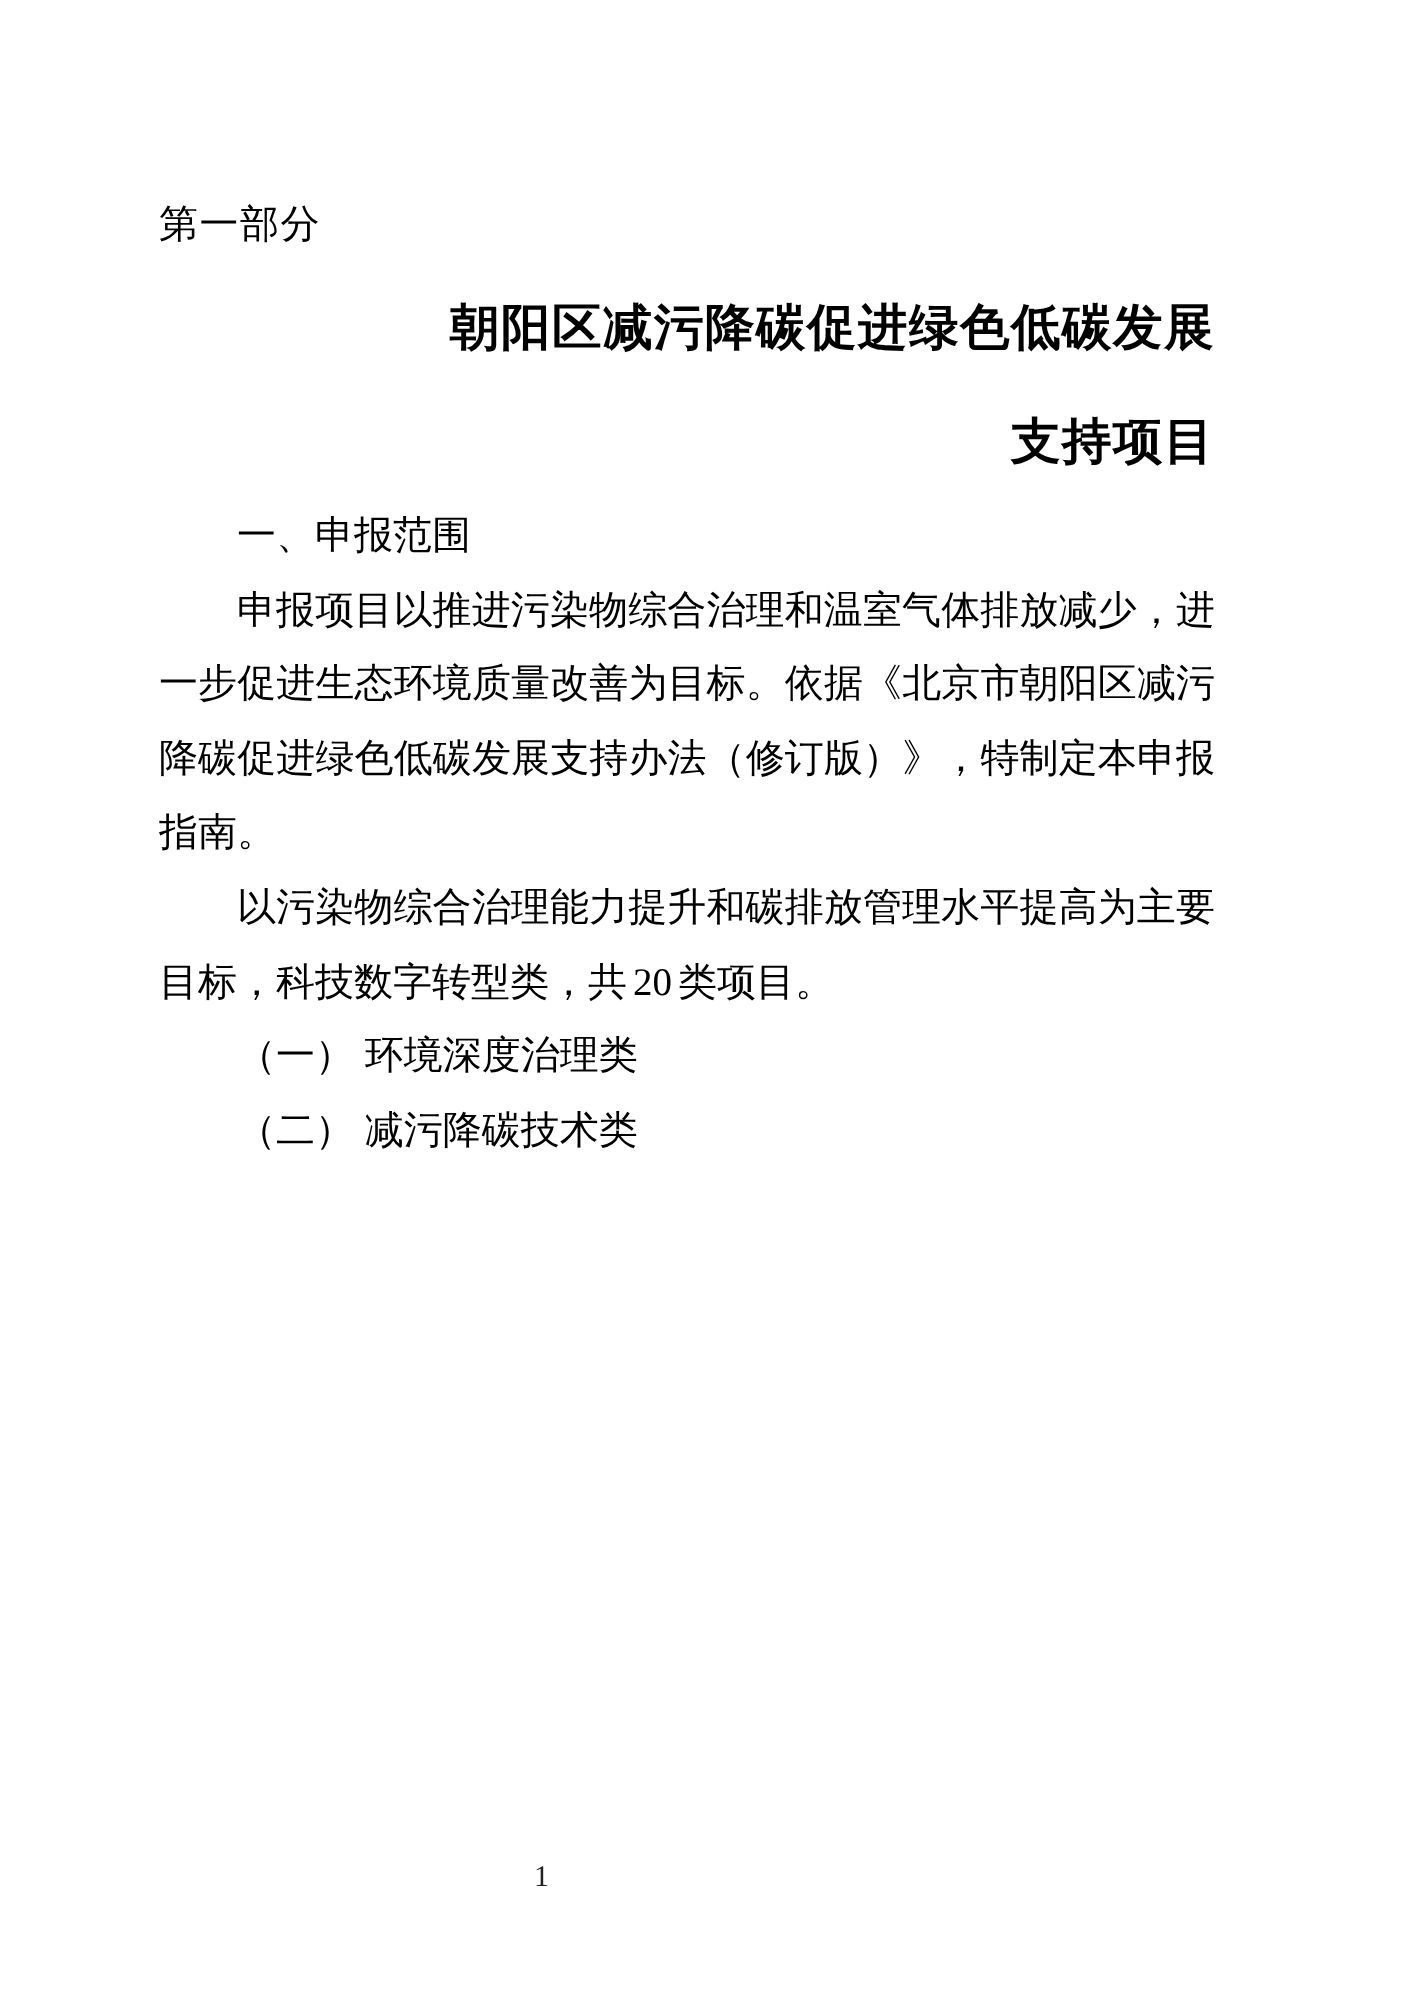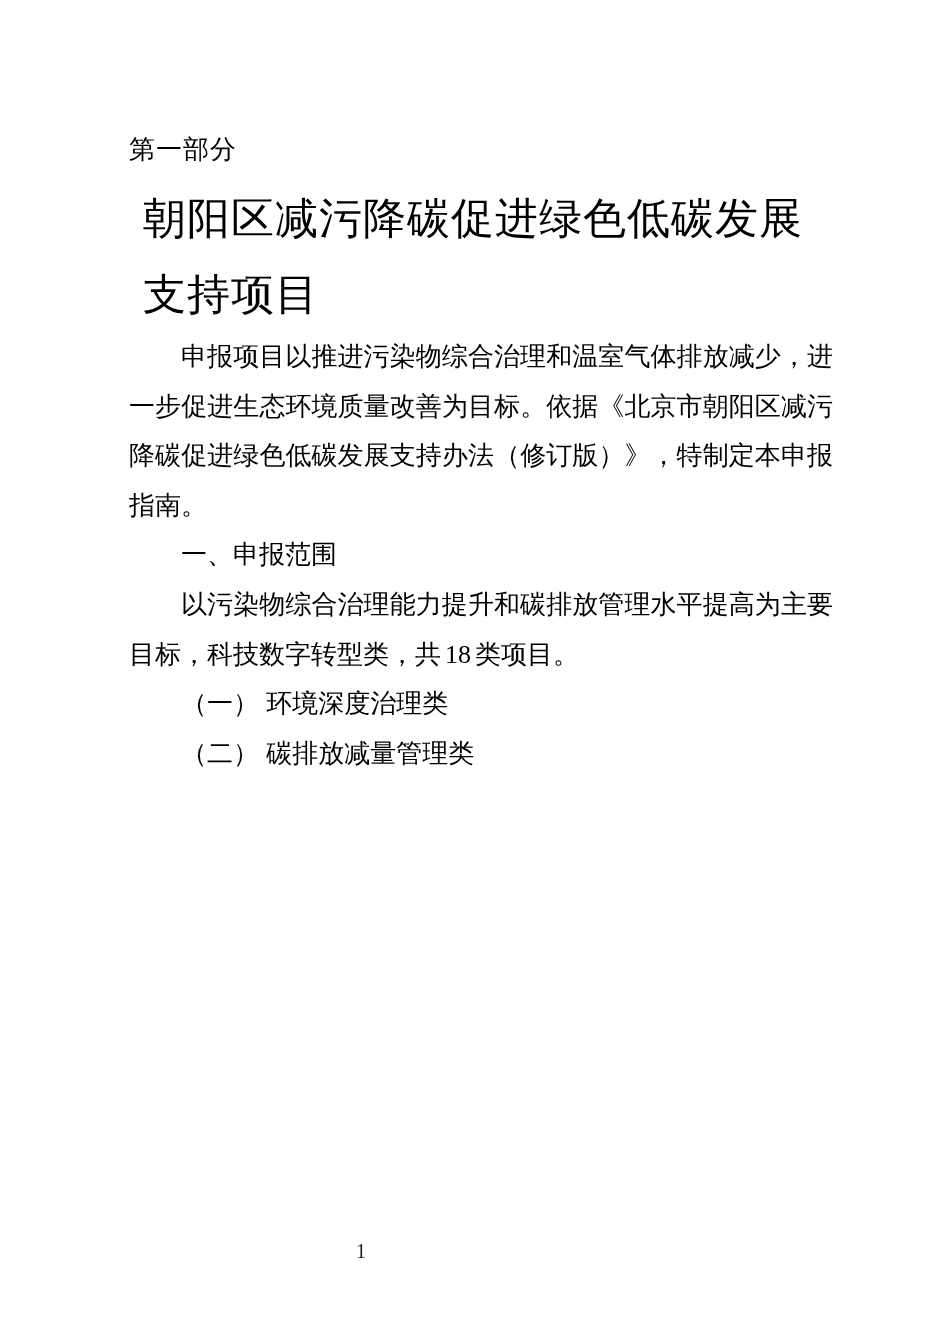--- a/index.html
+++ b/index.html
@@ -11,37 +11,37 @@
     position: relative;
     width: 950px;
     height: 1344px;
     background: #ffffff;
     color: #000000;
     font-family: "Liberation Sans", "DejaVu Sans", sans-serif;
     overflow: hidden;
   }
   .content {
     position: absolute;
-    left: 129px;
+    left: 106px;
     top: 0;
     width: 704px;
   }
   .section-label {
     padding-top: 132px;
     font-size: 26px;
     line-height: 34px;
     letter-spacing: 1px;
   }
   .doc-title {
     margin: 14px 0 0 0;
     padding-left: 14px;
-    font-size: 43px;
-    font-weight: 400;
+    font-size: 33px;
+    font-weight: 700;
     line-height: 76px;
-    text-align: left;
+    text-align: right;
     letter-spacing: 1px;
   }
   .body-text {
     font-size: 26px;
     line-height: 49.6px;
     text-align: justify;
     line-break: strict;
     word-break: normal;
   }
   .body-text p {
@@ -79,29 +79,29 @@
 
     <div class="section-label">第一部分</div>
 
     <div class="doc-title">
       <div>朝阳区减污降碳促进绿色低碳发展</div>
       <div>支持项目</div>
     </div>
 
     <div class="body-text">
 
+      <p>一、申报范围</p>
+
       <p>申报项目以推进污染物综合治理和温室气体排放减少，进一步促进生态环境质量改善为目标。依据《北京市朝阳区减污降碳促进绿色低碳发展支持办法（修订版）》，特制定本申报指南。</p>
 
-      <p>一、申报范围</p>
-
-      <p><span>以污染物综合治理能力提升和碳排放管理水平提高为主要目标，科技数字转型类，共</span><span class="num-latin">18</span><span>类项目。</span></p>
+      <p><span>以污染物综合治理能力提升和碳排放管理水平提高为主要目标，科技数字转型类，共</span><span class="num-latin">20</span><span>类项目。</span></p>
 
       <p class="bold-heading">（一） 环境深度治理类</p>
 
 
-      <p class="bold-heading">（二） 碳排放减量管理类</p>
+      <p class="bold-heading">（二） 减污降碳技术类</p>
 
 
     </div>
   </div>
 
   <div class="page-number">1</div>
 </div>
 
 </body></html>

